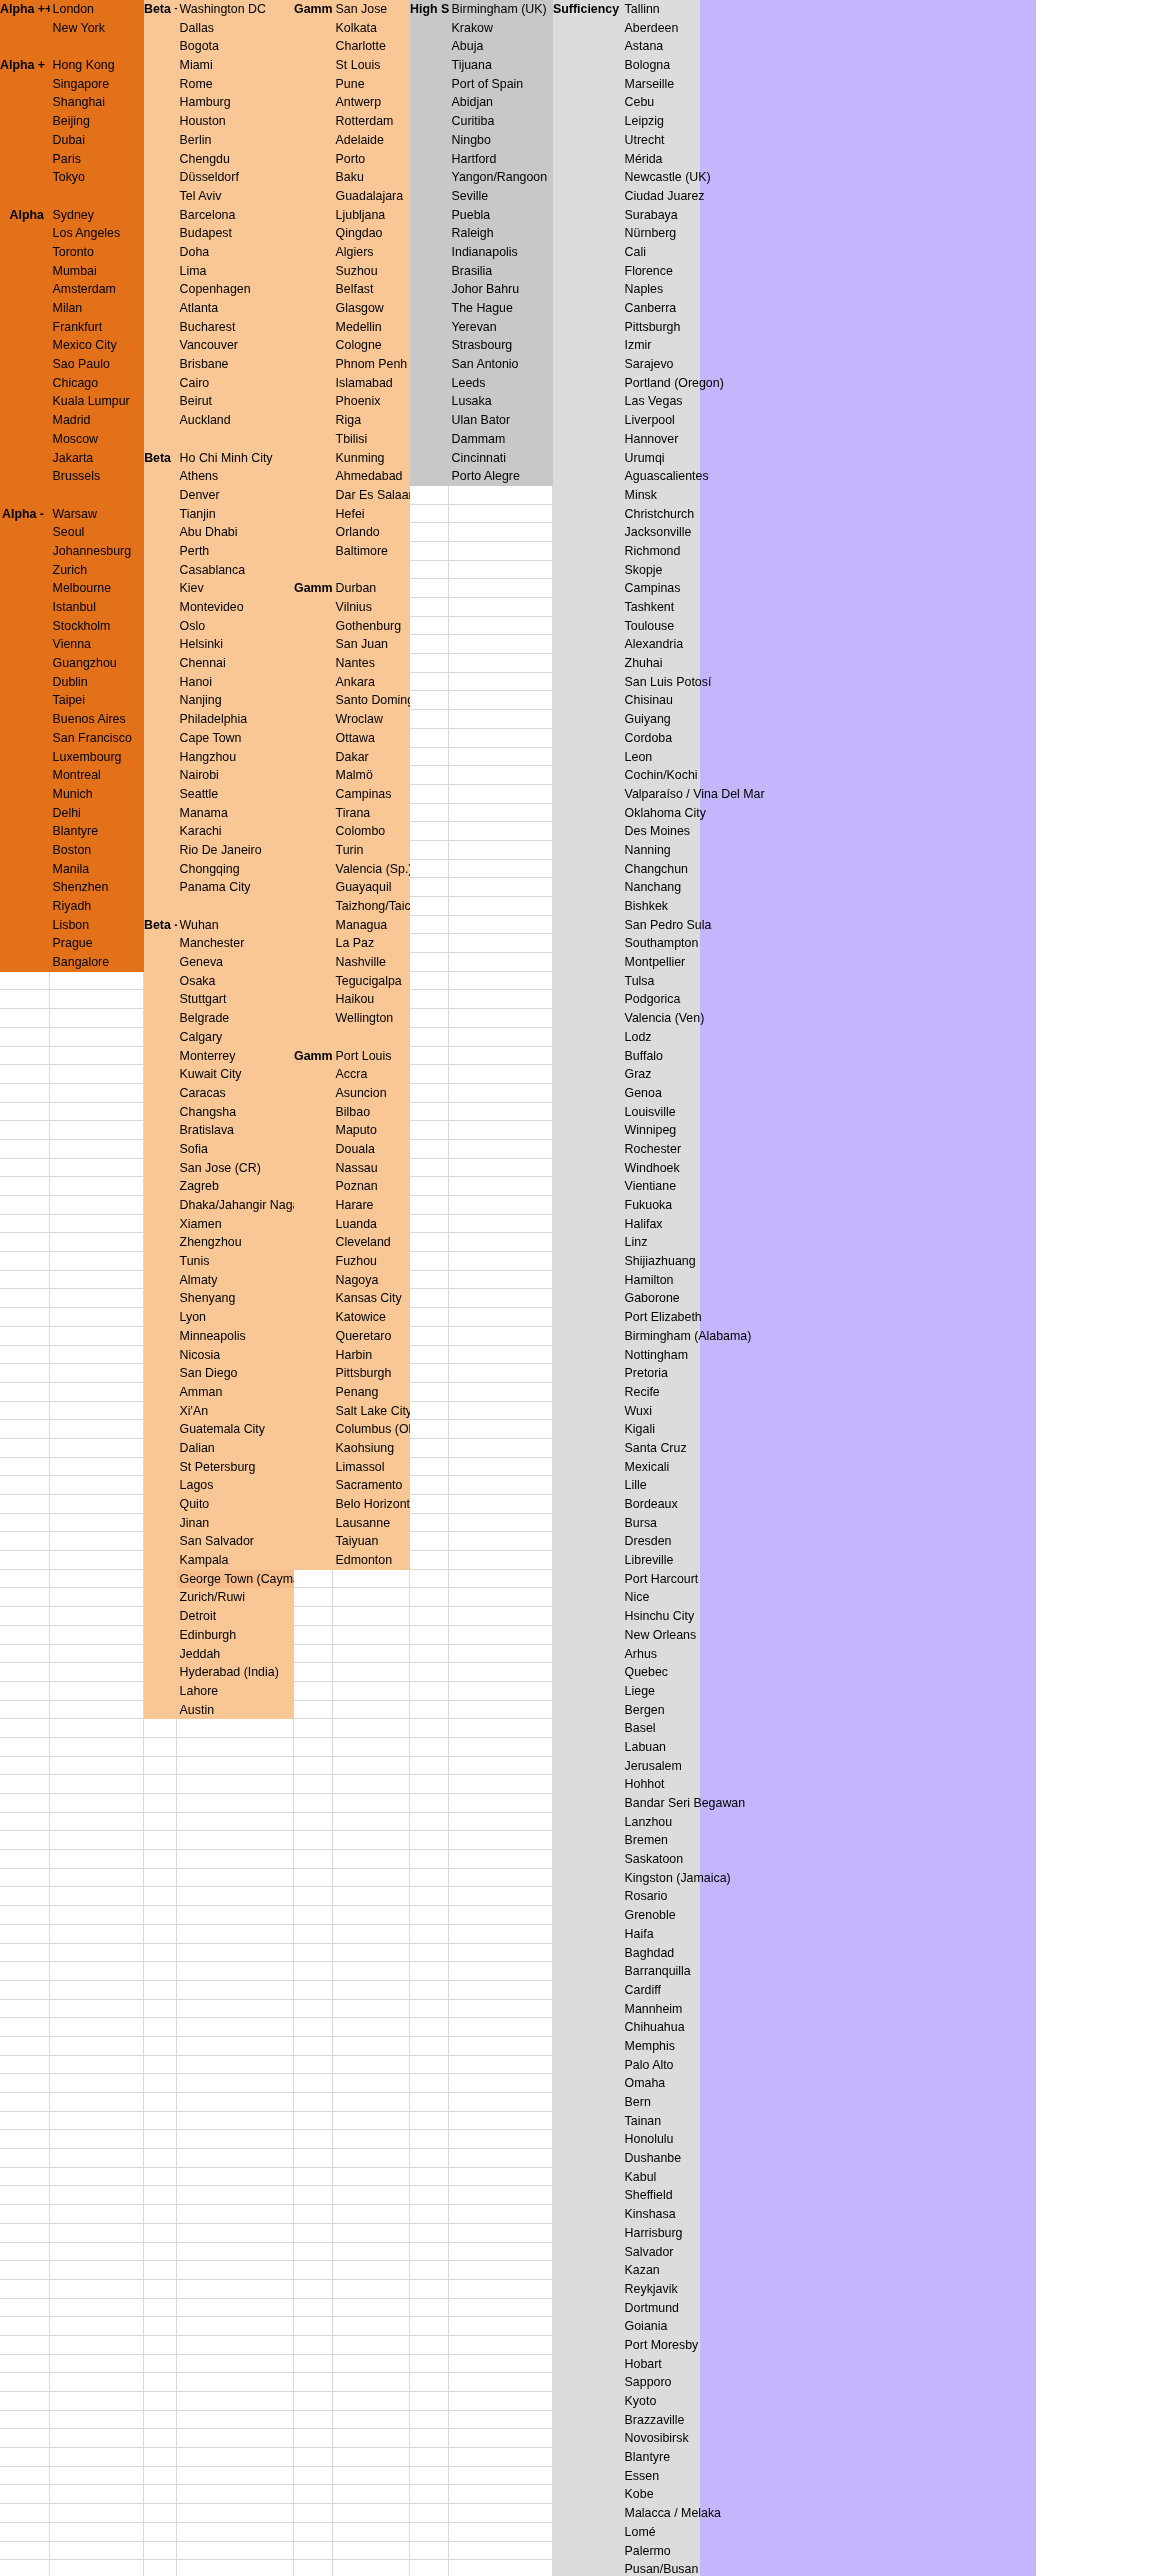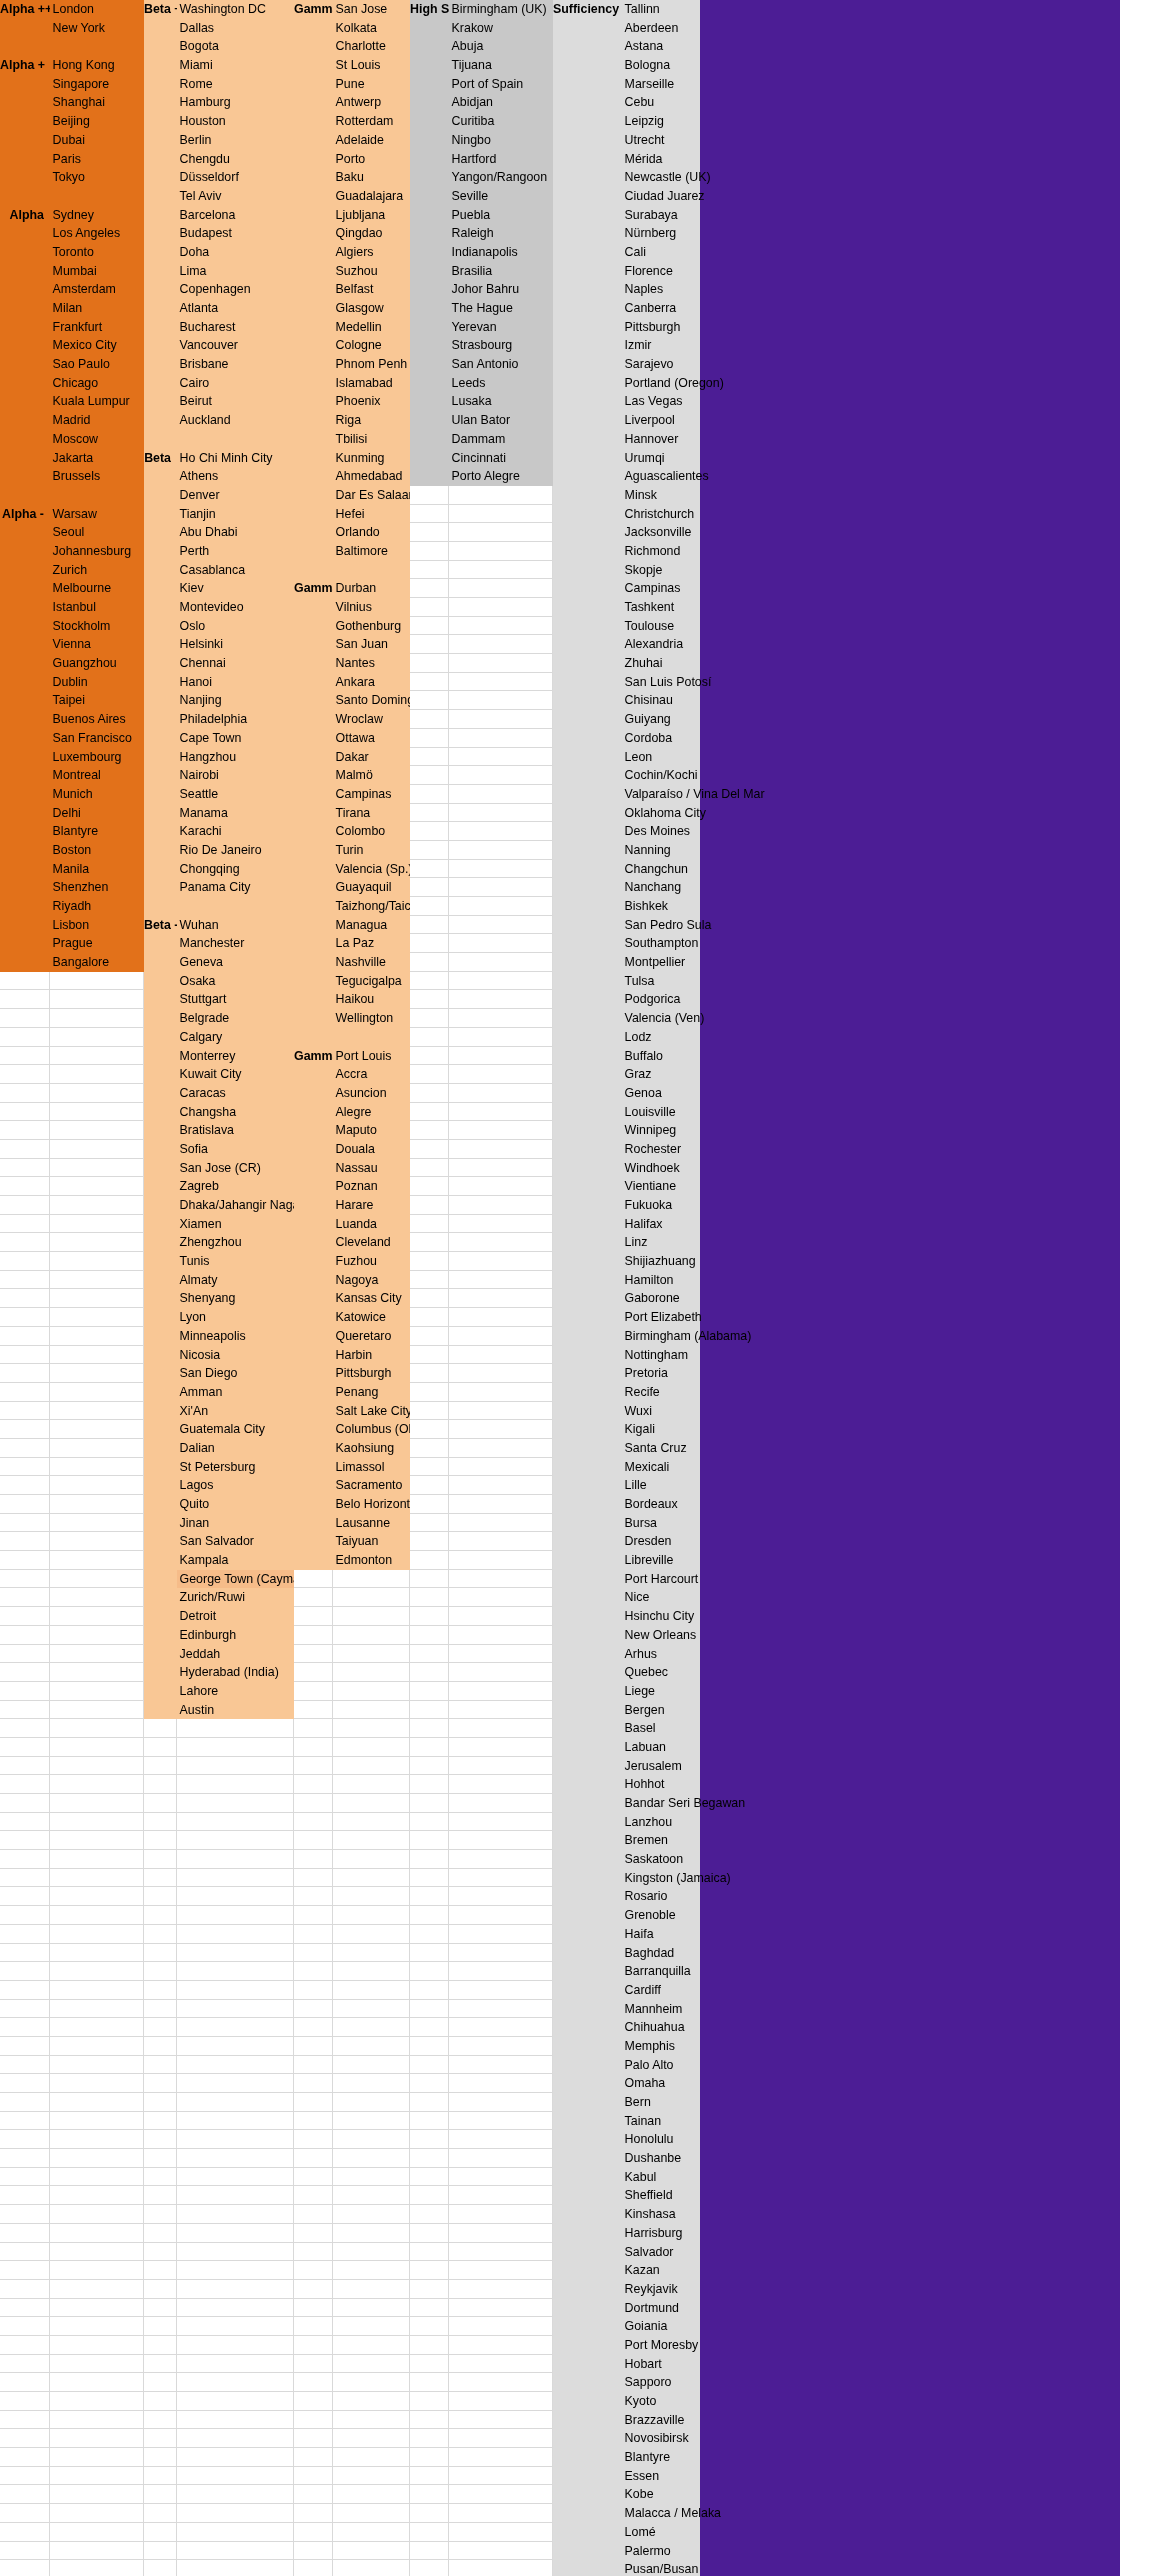--- a/index.html
+++ b/index.html
@@ -4,24 +4,24 @@
 <title>World Cities Classification</title>
 <style>
   * { box-sizing: border-box; }
   html, body {
     margin: 0; padding: 0;
     background: #ffffff;
     font-family: "Liberation Sans", sans-serif;
   }
   #sheet {
     position: relative;
-    width: 1120px;
+    width: 1036px;
     height: 2576px;
     overflow: hidden;
-    background: #4c1d95;
+    background: #c4b5fd;
   }
   .grid {
     display: flex;
     flex-direction: row;
     width: 1153px;
     height: 2576px;
     align-items: flex-start;
   }
 
   
@@ -849,21 +849,21 @@
           <div class="cell city-cell">Managua</div>
           <div class="cell city-cell">La Paz</div>
           <div class="cell city-cell">Nashville</div>
           <div class="cell city-cell">Tegucigalpa</div>
           <div class="cell city-cell">Haikou</div>
           <div class="cell city-cell">Wellington</div>
           <div class="cell city-cell"></div>
           <div class="cell city-cell">Port Louis</div>
           <div class="cell city-cell">Accra</div>
           <div class="cell city-cell">Asuncion</div>
-          <div class="cell city-cell">Alegre</div>
+          <div class="cell city-cell">Bilbao</div>
           <div class="cell city-cell">Maputo</div>
           <div class="cell city-cell">Douala</div>
           <div class="cell city-cell">Nassau</div>
           <div class="cell city-cell">Poznan</div>
           <div class="cell city-cell">Harare</div>
           <div class="cell city-cell">Luanda</div>
           <div class="cell city-cell">Cleveland</div>
           <div class="cell city-cell">Fuzhou</div>
           <div class="cell city-cell">Nagoya</div>
           <div class="cell city-cell">Kansas City</div>

